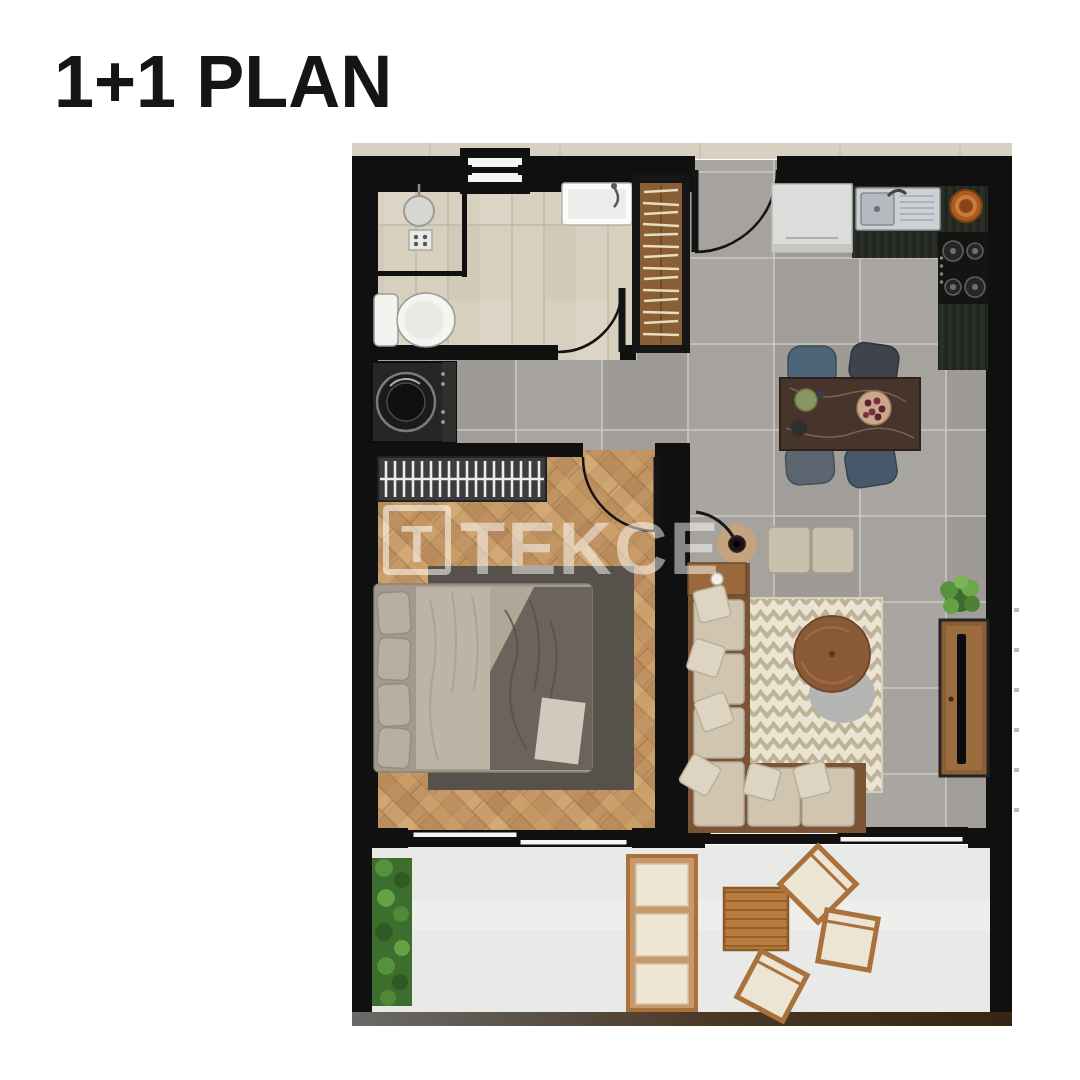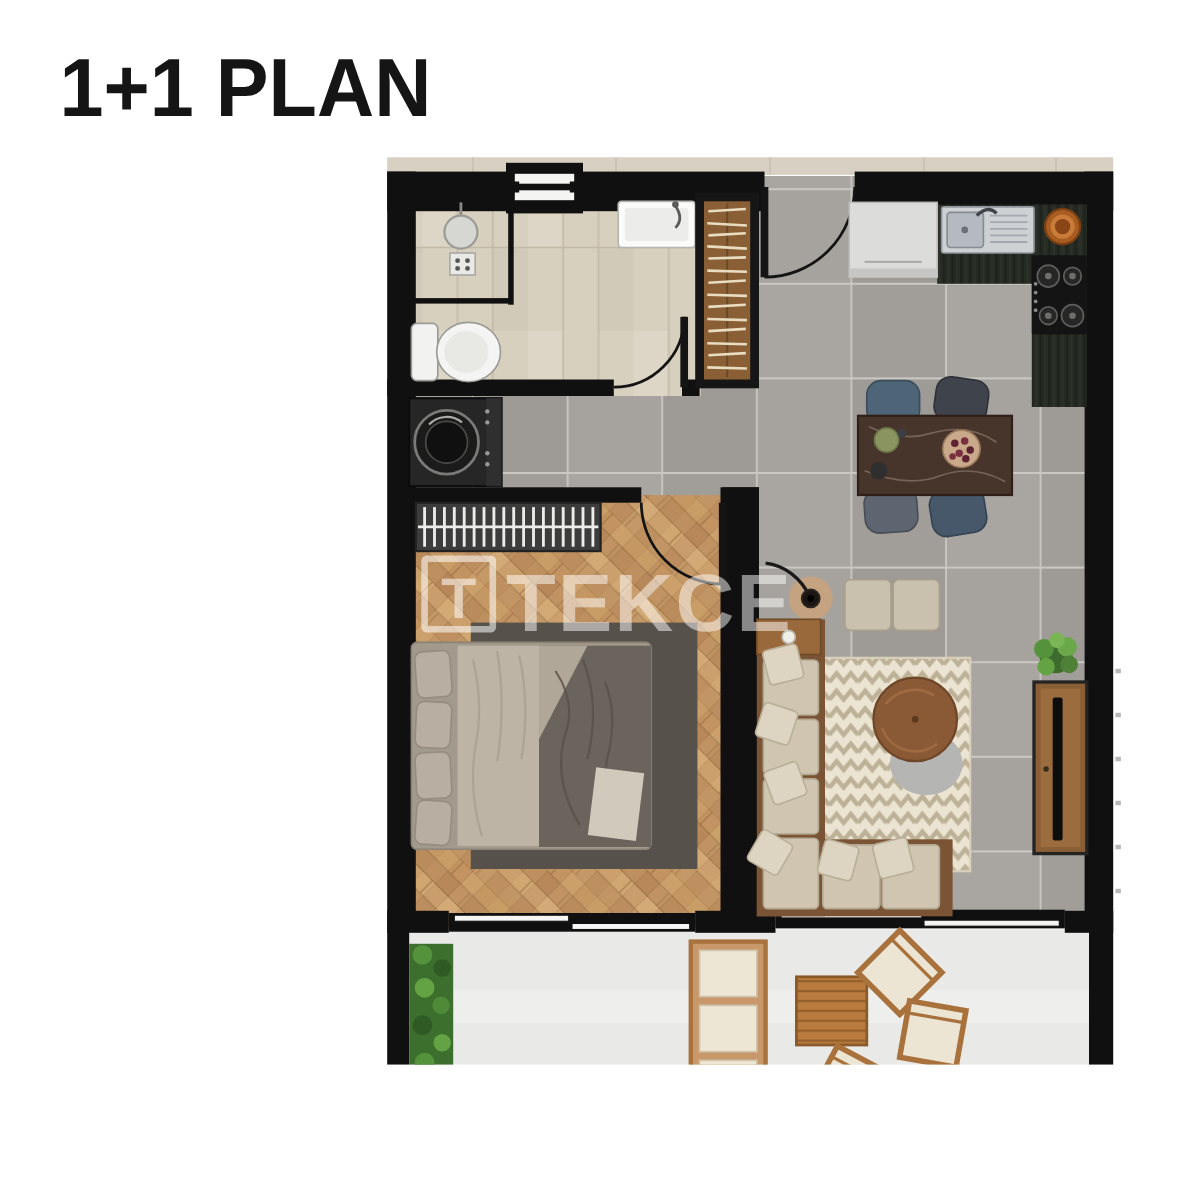--- a/index.html
+++ b/index.html
@@ -1,16 +1,16 @@
 <!DOCTYPE html>
 <html><head>
 <meta charset="utf-8">
 <style>
   html,body{margin:0;padding:0;background:#ffffff;}
-  .stage{position:relative;width:1080px;height:968px;background:#ffffff;overflow:hidden;
+  .stage{position:relative;width:1080px;height:1080px;background:#ffffff;overflow:hidden;
          font-family:"Liberation Sans", sans-serif;}
   .title{position:absolute;left:54px;top:38px;font-size:72px;font-weight:bold;
          letter-spacing:0px;color:#151515;transform:scaleY(1.04);transform-origin:left top;}
   svg{position:absolute;left:0;top:0;}
   text.wm{font-family:"Liberation Sans", sans-serif;font-weight:bold;}
 </style>
 </head>
 <body>
 
 <div class="stage">

